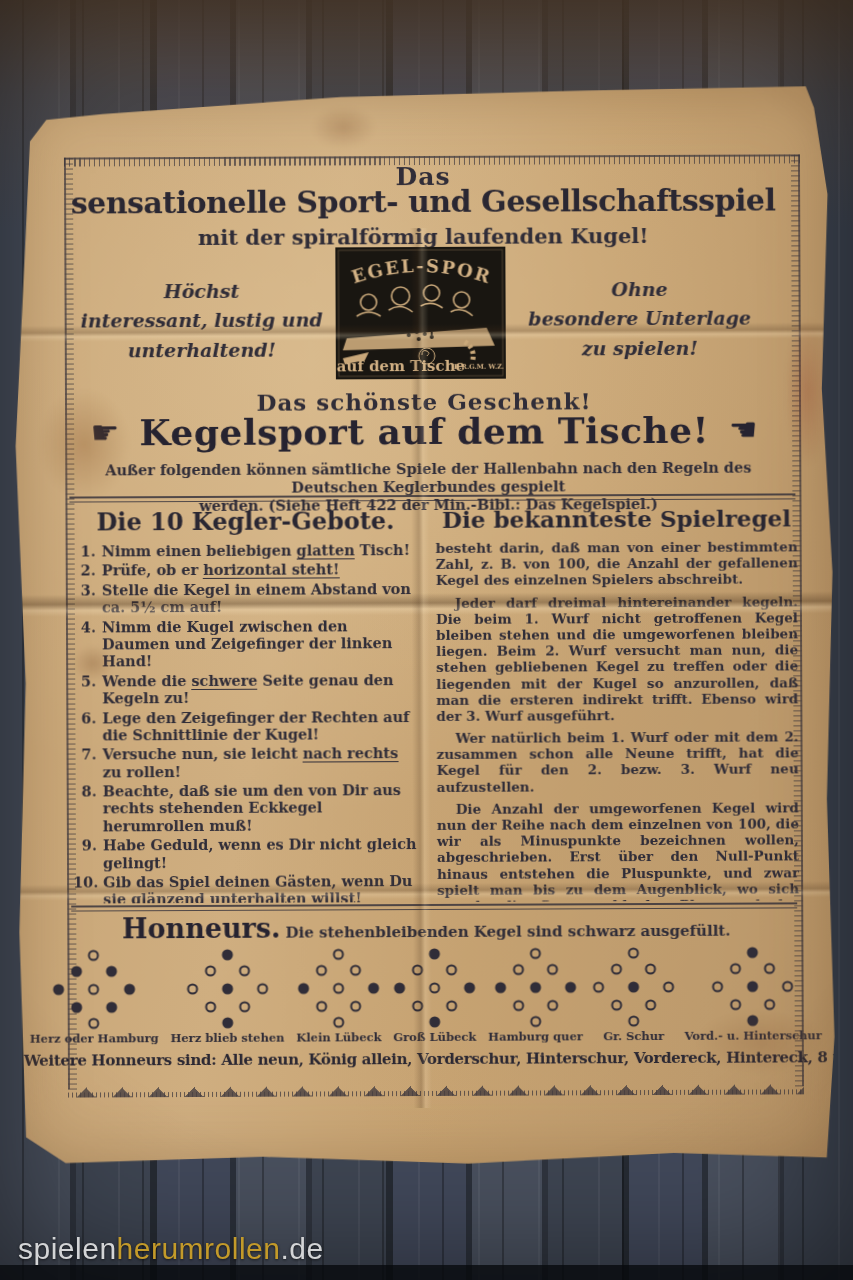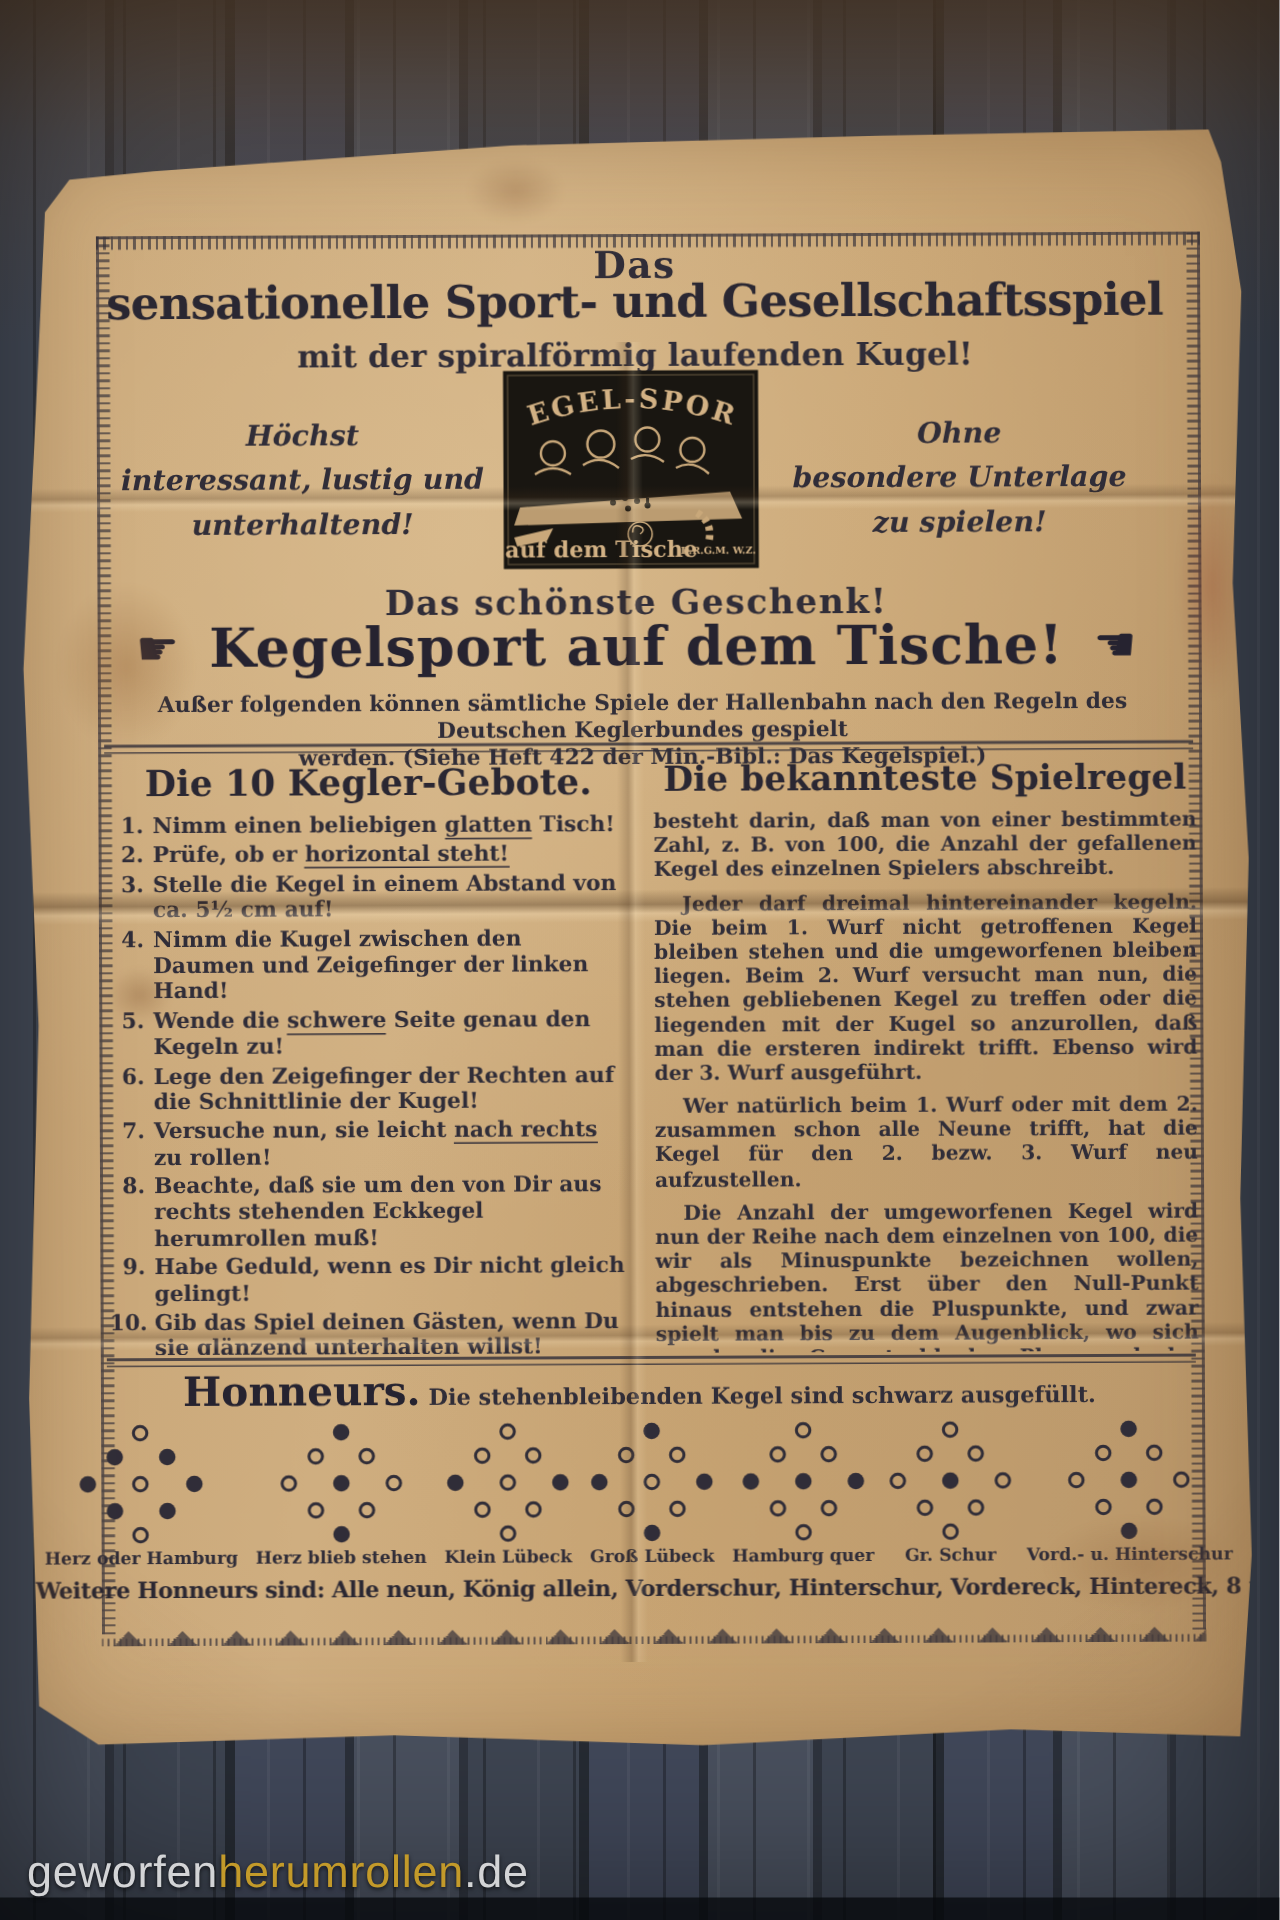--- a/index.html
+++ b/index.html
@@ -338,16 +338,16 @@
     <div class="overlay stain stain-3"></div>
     <div class="overlay stain stain-4"></div>
     <div class="overlay stain stain-5"></div>
     <div class="overlay vignette"></div>
   </div>
 
   <div class="bottom-strip"></div>
 
   <div class="watermark">
     <div class="wm-line1">
-      <span class="wm-gray">geworfen</span><span class="wm-gold">herumrollen</span><span class="wm-gray">.de</span>
+      <span class="wm-gray">spielen</span><span class="wm-gold">herumrollen</span><span class="wm-gray">.de</span>
     </div>
   </div>
 </div>
 
 </body></html>

